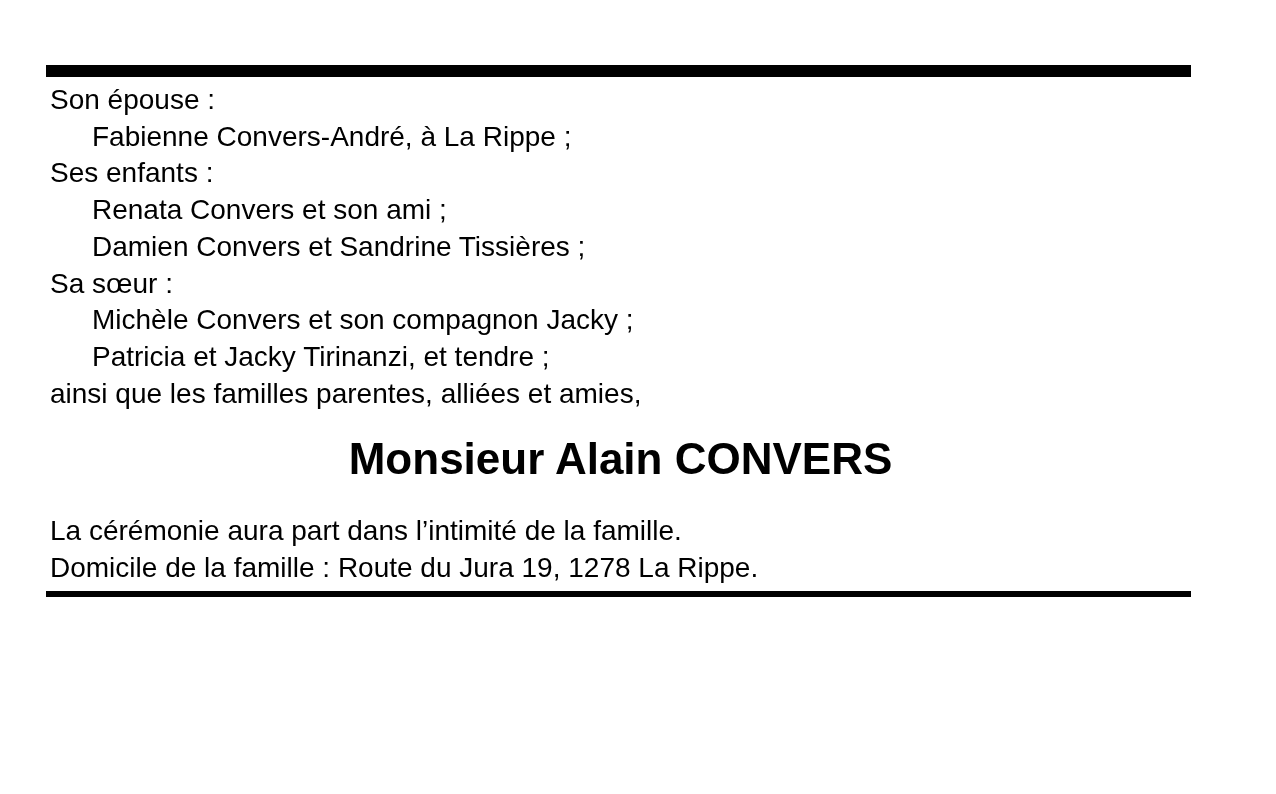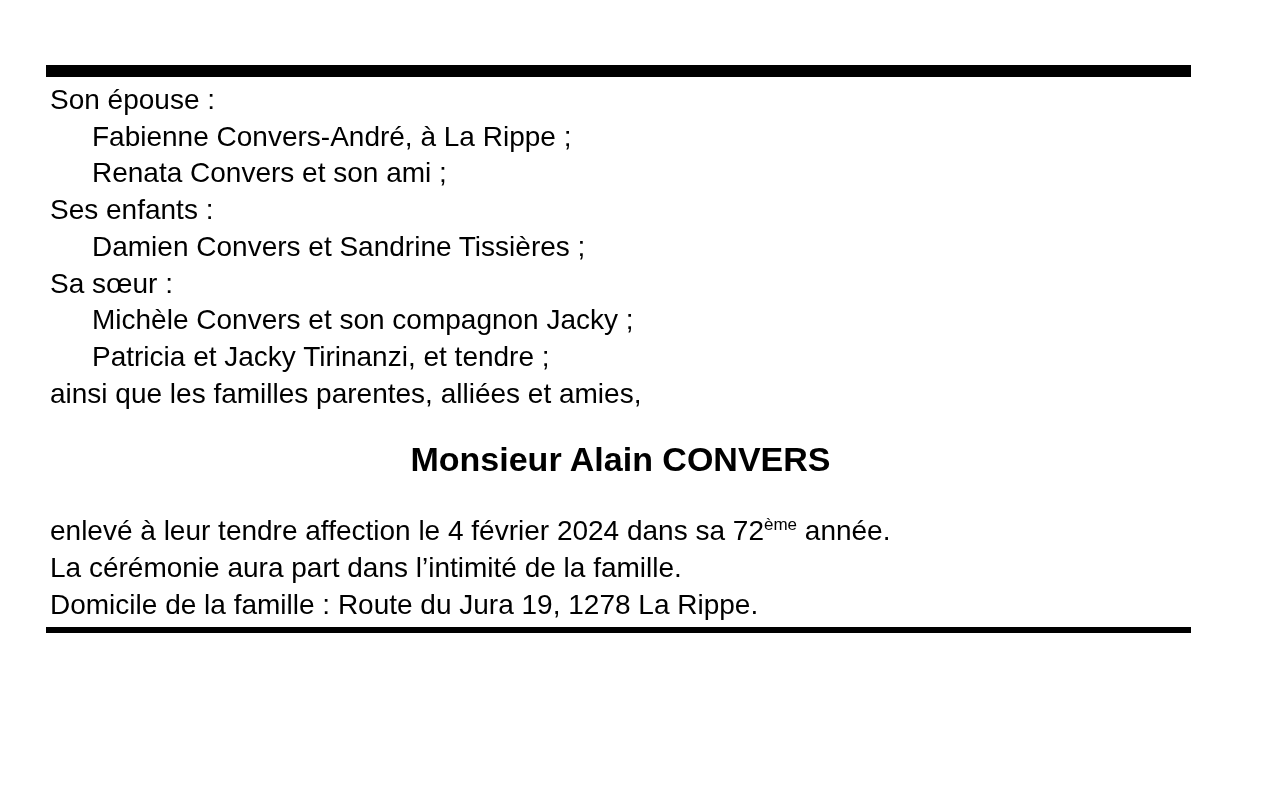--- a/index.html
+++ b/index.html
@@ -45,47 +45,46 @@
   }
   .line b, .line .bold {
     font-weight: normal;
   }
   .line sup {
     font-size: 17px;
     vertical-align: super;
     line-height: 0;
   }
   .deceased-name {
-    font-size: 34px;
+    font-size: 44px;
     font-weight: bold;
     text-align: center;
     line-height: 44px;
     margin-top: 25px;
     margin-bottom: 32px;
     letter-spacing: 0;
   }
 </style>
 </head>
 <body>
 
 <div class="notice">
   <div class="top-rule"></div>
   <div class="content">
     <div id="relations-lines">
         <div class="line"><span>Son épouse :</span></div>
         <div class="line indent"><span>Fabienne </span><span class="bold">Convers-André</span><span>, à La Rippe ;</span></div>
+        <div class="line"><span>Ses enfants :</span></div>
         <div class="line indent"><span>Renata </span><span class="bold">Convers</span><span> et son ami ;</span></div>
-        <div class="line"><span>Ses enfants :</span></div>
         <div class="line indent"><span>Damien </span><span class="bold">Convers</span><span> et Sandrine Tissières ;</span></div>
         <div class="line"><span>Sa sœur :</span></div>
         <div class="line indent"><span>Michèle </span><span class="bold">Convers</span><span> et son compagnon Jacky ;</span></div>
         <div class="line indent"><span>Patricia et Jacky </span><span class="bold">Tirinanzi</span><span>, et tendre ;</span></div>
         <div class="line"><span>ainsi que les familles parentes, alliées et amies,</span></div>
       </div>
     <div class="deceased-name">Monsieur Alain CONVERS</div>
     <div id="closing-lines">
-        <div class="line"><span>enlevé à leur tendre affection le 4 février 2024 dans sa 72</span><sup>ème</sup><span> année.</span></div>
         <div class="line"><span>La cérémonie aura part dans l’intimité de la famille.</span></div>
         <div class="line"><span>Domicile de la famille : Route du Jura 19, 1278 La Rippe.</span></div>
       </div>
   </div>
   <div class="bottom-rule"></div>
 </div>
 
 </body></html>

